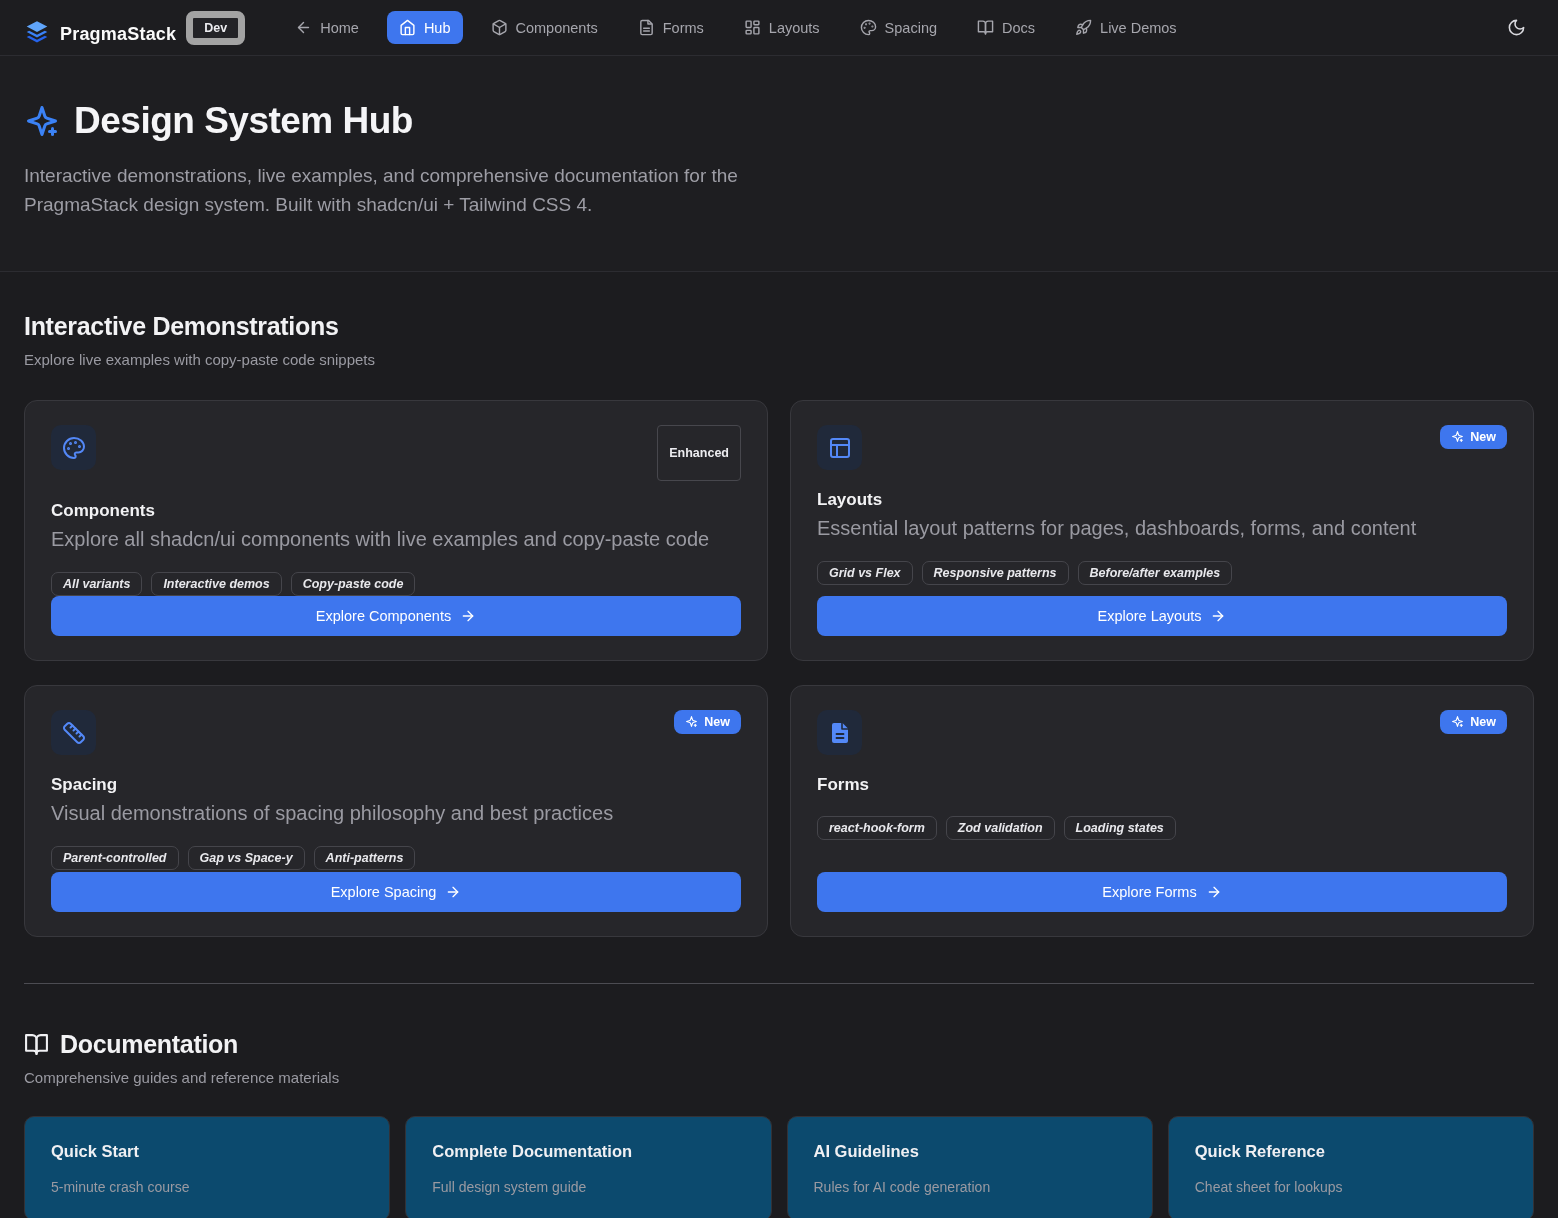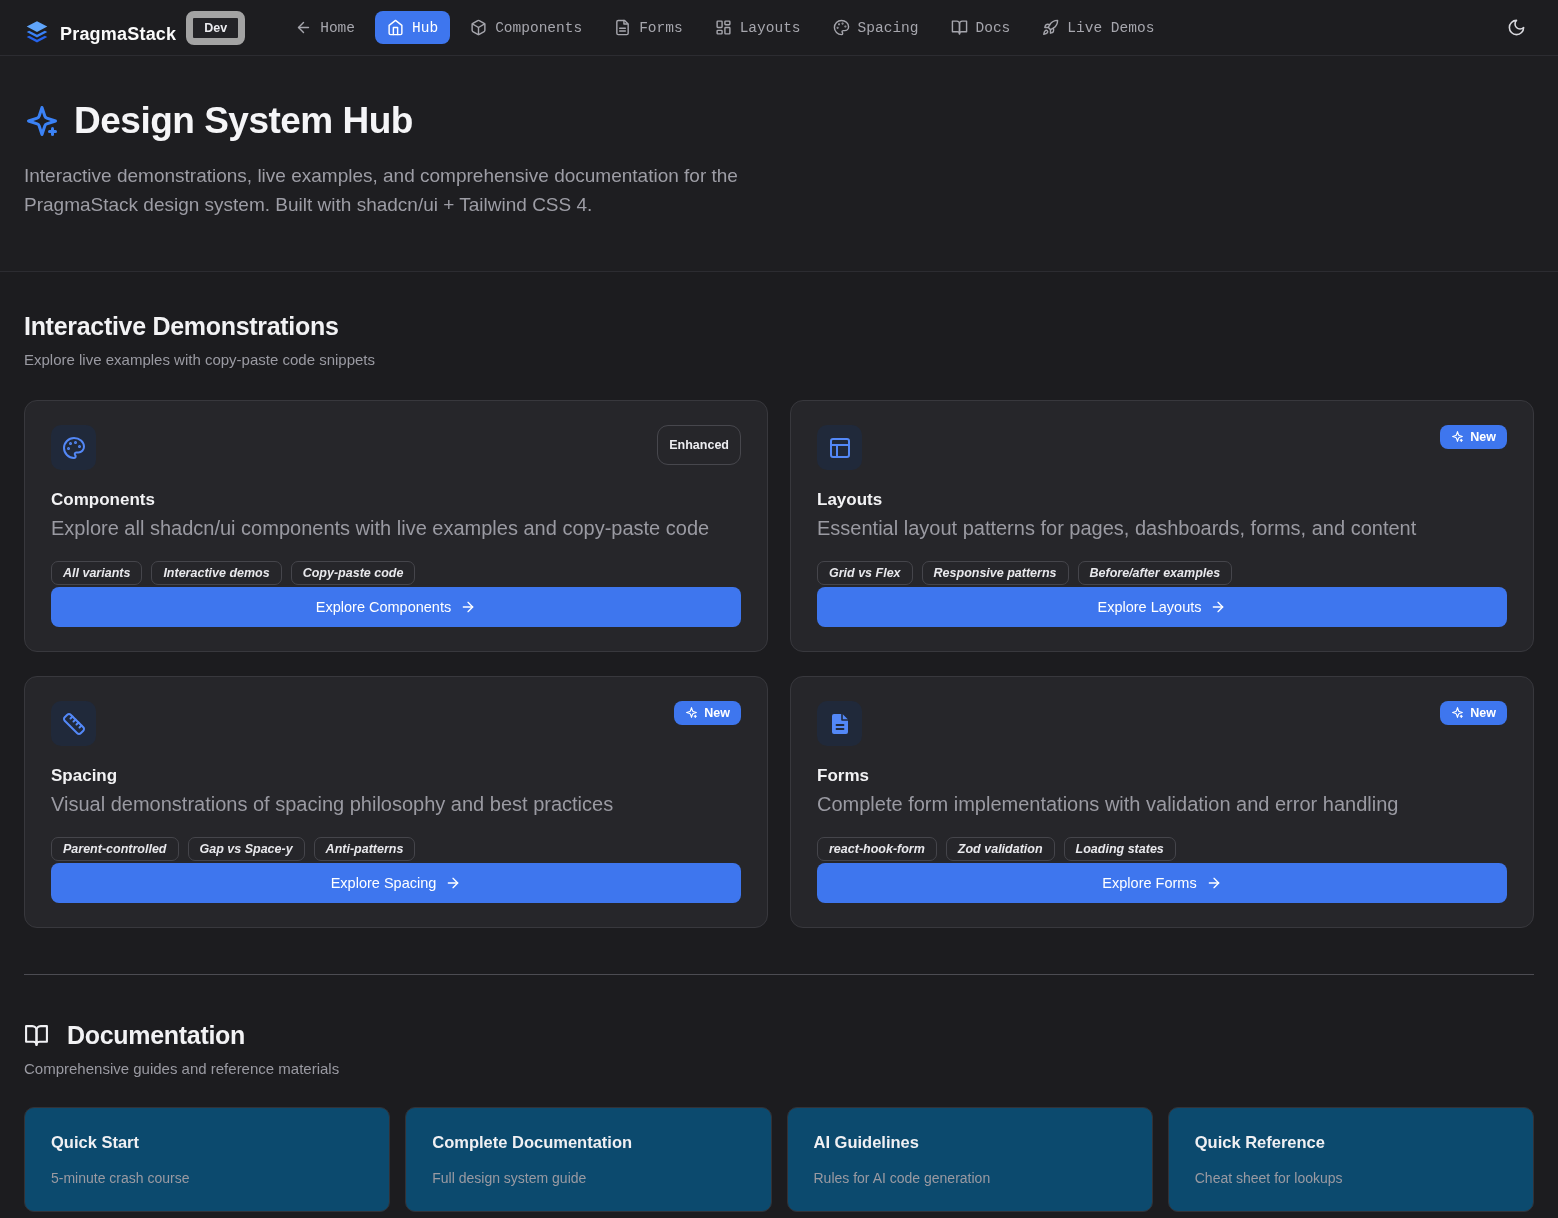--- a/index.html
+++ b/index.html
@@ -22,21 +22,21 @@
     align-items: center;
     padding: 0 24px;
   }
   .brand { display: flex; align-items: flex-end; gap: 10px; }
   .brand-name { font-size: 18px; font-weight: 700; color: #fafafa; letter-spacing: .2px; }
   .brand-badge {
     font-size: 12.5px; font-weight: 600; color: #ececf0;
     border: 7px solid #a3a3a3; background: #232327;
     padding: 3px 11px; border-radius: 8px;
   }
-  .nav-items { display: flex; align-items: center; gap: 8px; margin-left: 38px; font-family: Liberation Mono, monospace; }
+  .nav-items { display: flex; align-items: center; gap: 16px; margin-left: 38px; }
   .nav-item {
     display: flex; align-items: center; gap: 8px;
     color: #a6a6ad; font-size: 14.5px; font-weight: 500;
     padding: 8px 12px; border-radius: 8px; cursor: pointer;
     white-space: nowrap;
   }
   .nav-item.active { background: #3e76ee; color: #ffffff; }
   .nav-item .ni { width: 17px; height: 17px; }
   .theme-btn {
     margin-left: auto; width: 36px; height: 36px;
@@ -54,21 +54,21 @@
   .hero-title { font-size: 37px; font-weight: 700; color: #f5f5f7; letter-spacing: -.5px; }
   .hero-spark { color: #3b82f6; }
   .hero-sub {
     margin-top: 20px; max-width: 745px;
     color: #9d9da5; font-size: 19px; line-height: 1.5; font-weight: 400;
   }
 
   
   .content { padding: 40px 24px 20px; }
   .section-title { font-size: 25px; font-weight: 700; color: #f2f2f4; letter-spacing: -.3px; }
-  .section-title-row { display: flex; align-items: center; gap: 18px; }
+  .section-title-row { display: flex; align-items: center; gap: 11px; }
   .section-sub { margin-top: 10px; color: #9a9aa2; font-size: 15px; }
 
   
   .demo-grid {
     margin-top: 32px;
     display: grid;
     grid-template-columns: 1fr 1fr;
     gap: 24px 22px;
   }
   .demo-card {
@@ -89,21 +89,21 @@
   .icon-tile svg { width: 24px; height: 24px; }
   .badge-new {
     display: flex; align-items: flex-start; gap: 6px;
     background: #3e76ee; color: #ffffff;
     font-size: 12.5px; font-weight: 600;
     padding: 5px 11px; border-radius: 8px;
   }
   .badge-outline {
     color: #ececf0; border: 1px solid #47474d;
     font-size: 12.5px; font-weight: 600;
-    padding: 12px 11px; border-radius: 11px;
+    padding: 20px 11px; border-radius: 4px;
   }
   .demo-card-title { margin-top: 20px; font-size: 17px; font-weight: 700; color: #f2f2f4; }
   .demo-card-desc { margin-top: 7px; font-size: 20px; color: #9a9aa2; }
   .tag-row { margin-top: 21px; display: flex; gap: 9px; flex-wrap: wrap; font-style: italic; }
   .tag {
     border: 1px solid #45454b; border-radius: 7px;
     padding: 4px 11px; font-size: 12.5px; font-weight: 600; color: #e8e8ec;
     white-space: nowrap;
   }
   .explore-btn {
@@ -391,21 +391,20 @@
             <svg width="13" height="13" viewBox="0 0 24 24" fill="none" stroke="currentColor" stroke-width="2" stroke-linecap="round" stroke-linejoin="round">
                 <path d="m12 3-1.912 5.813a2 2 0 0 1-1.275 1.275L3 12l5.813 1.912a2 2 0 0 1 1.275 1.275L12 21l1.912-5.813a2 2 0 0 1 1.275-1.275L21 12l-5.813-1.912a2 2 0 0 1-1.275-1.275L12 3Z"></path>
                 <path d="M19 17v4"></path>
                 <path d="M17 19h4"></path>
               </svg>
           </span>
           <span>New</span>
         </span>
       </div>
       <div class="demo-card-title">Forms</div>
-      <div class="demo-card-desc">Complete form implementations with validation and error handling</div>
       <div class="tag-row">
         <span class="tag">react-hook-form</span>
         <span class="tag">Zod validation</span>
         <span class="tag">Loading states</span>
       </div>
       <button class="explore-btn">
         <span>Explore Forms</span>
         <span>
           <svg viewBox="0 0 24 24" fill="none" stroke="currentColor" stroke-width="2" stroke-linecap="round" stroke-linejoin="round">
               <path d="M5 12h14"></path>

